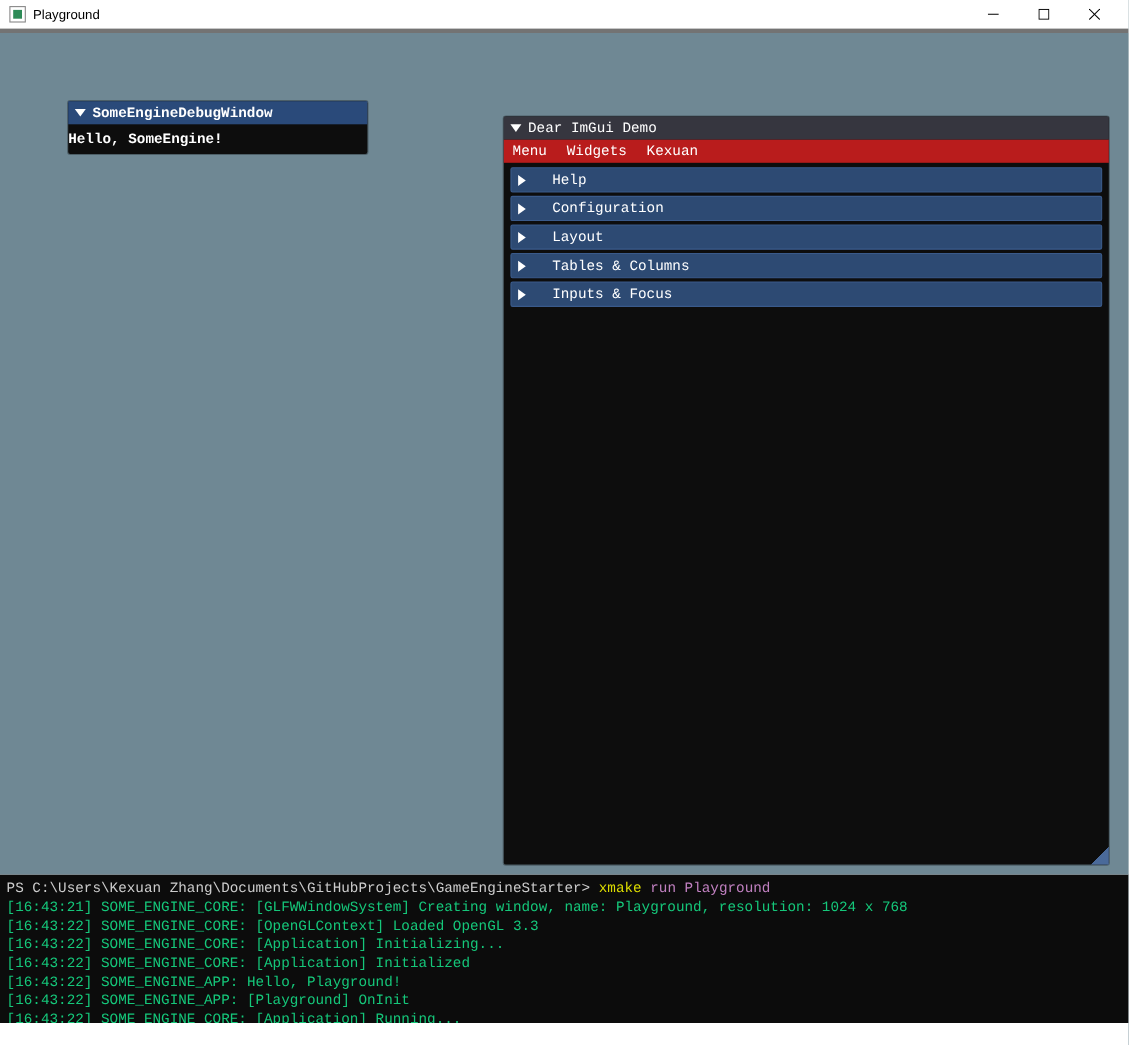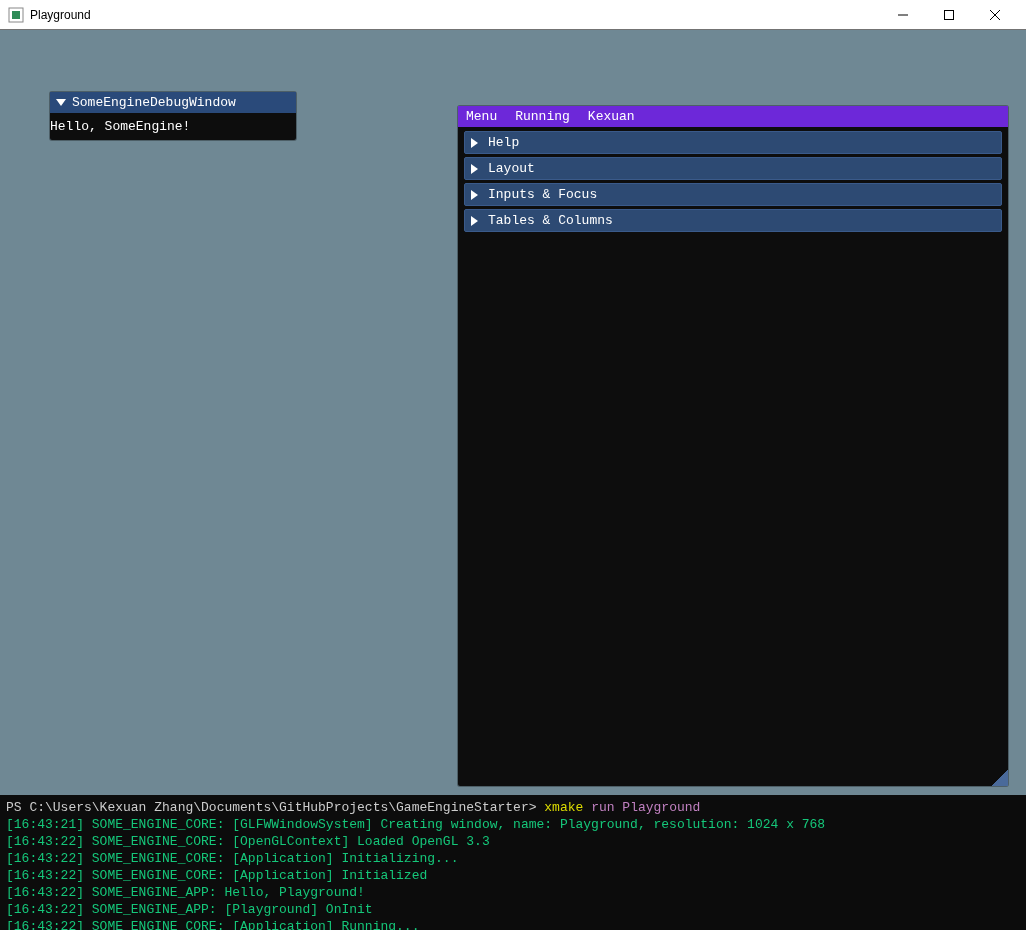--- a/index.html
+++ b/index.html
@@ -6,21 +6,21 @@
   html, body { margin: 0; padding: 0; font-family: Consolas, 'Courier New', monospace; font-size: 13px; }
   body { width: 1026px; height: 950px; background: #ffffff; }
 
   
   .titlebar {
     height: 30px;
     background: #ffffff;
     display: flex;
     align-items: center;
     padding: 0 8px;
-    border-bottom: 1px solid #737373;
+    border-bottom: 4px solid #737373;
     font-family: 'Segoe UI', Tahoma, sans-serif;
     font-size: 12px;
     color: #000;
   }
   .titlebar .app-icon {
     width: 16px; height: 16px; margin-right: 6px;
     display: flex; align-items: center; justify-content: center;
   }
   .titlebar .app-icon svg { width:16px; height:16px; }
   .titlebar .controls { margin-left: auto; display: flex; }
@@ -66,43 +66,43 @@
   .tri-right {
     width: 0; height: 0;
     border-top: 5px solid transparent;
     border-bottom: 5px solid transparent;
     border-left: 7px solid #ffffff;
     display: inline-block;
   }
   .imgui-body { padding: 6px 0; font-size: 13px; }
 
   
-  .debug-window { left: 50px; top: 62px; width: 246px; }
+  .debug-window { left: 62px; top: 62px; width: 272px; font-weight: bold; }
 
   
   .demo-window { left: 458px; top: 76px; width: 550px; height: 680px; }
   .demo-menubar {
-    background: #6d28d9;
+    background: #b91c1c;
     padding: 3px 8px;
     display: flex;
     gap: 18px;
     font-size: 13px;
     color: #ffffff;
   }
   .demo-content { padding: 4px 6px; }
   .demo-greeting { padding: 2px 2px 6px 2px; font-size: 13px; }
   .tree-header {
     background: #2d4a73;
     border: 1px solid #3a5a8a;
     border-radius: 2px;
     padding: 3px 6px;
     margin-bottom: 3px;
     display: flex;
     align-items: center;
-    gap: 10px;
+    gap: 24px;
     font-size: 13px;
     color: #ffffff;
   }
   .demo-resize {
     position: absolute;
     right: 0; bottom: 0;
     width: 16px; height: 16px;
     background: linear-gradient(135deg, transparent 50%, #4a6a9a 50%);
   }
 
@@ -166,42 +166,50 @@
     <div class="imgui-titlebar">
       <span class="tri-down"></span>
       <span>SomeEngineDebugWindow</span>
     </div>
     <div class="imgui-body">
       <span>Hello, SomeEngine!</span>
     </div>
   </div>
 
   <div class="imgui-window demo-window">
+    <div class="imgui-titlebar inactive">
+      <span class="tri-down"></span>
+      <span>Dear ImGui Demo</span>
+    </div>
     <div class="demo-menubar">
       <span>Menu</span>
-      <span>Running</span>
+      <span>Widgets</span>
       <span>Kexuan</span>
     </div>
     <div class="demo-content">
 
       <div class="tree-header">
         <span class="tri-right"></span>
         <span>Help</span>
       </div>
       <div class="tree-header">
         <span class="tri-right"></span>
+        <span>Configuration</span>
+      </div>
+      <div class="tree-header">
+        <span class="tri-right"></span>
         <span>Layout</span>
       </div>
       <div class="tree-header">
         <span class="tri-right"></span>
+        <span>Tables &amp; Columns</span>
+      </div>
+      <div class="tree-header">
+        <span class="tri-right"></span>
         <span>Inputs &amp; Focus</span>
-      </div>
-      <div class="tree-header">
-        <span class="tri-right"></span>
-        <span>Tables &amp; Columns</span>
       </div>
     </div>
     <div class="demo-resize"></div>
   </div>
 
 </div>
 
 <div class="terminal"><span class="ps-path">PS C:\Users\Kexuan Zhang\Documents\GitHubProjects\GameEngineStarter&gt;</span> <span class="ps-cmd">xmake</span> <span class="ps-arg">run Playground</span>
 <span class="log-line">[16:43:21] SOME_ENGINE_CORE: [GLFWWindowSystem] Creating window, name: Playground, resolution: 1024 x 768</span>
 <span class="log-line">[16:43:22] SOME_ENGINE_CORE: [OpenGLContext] Loaded OpenGL 3.3</span>

